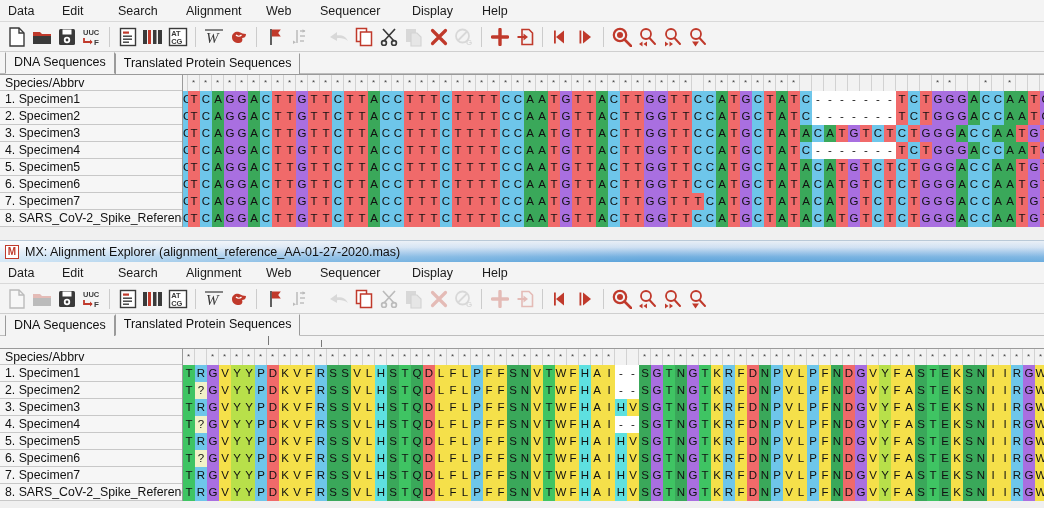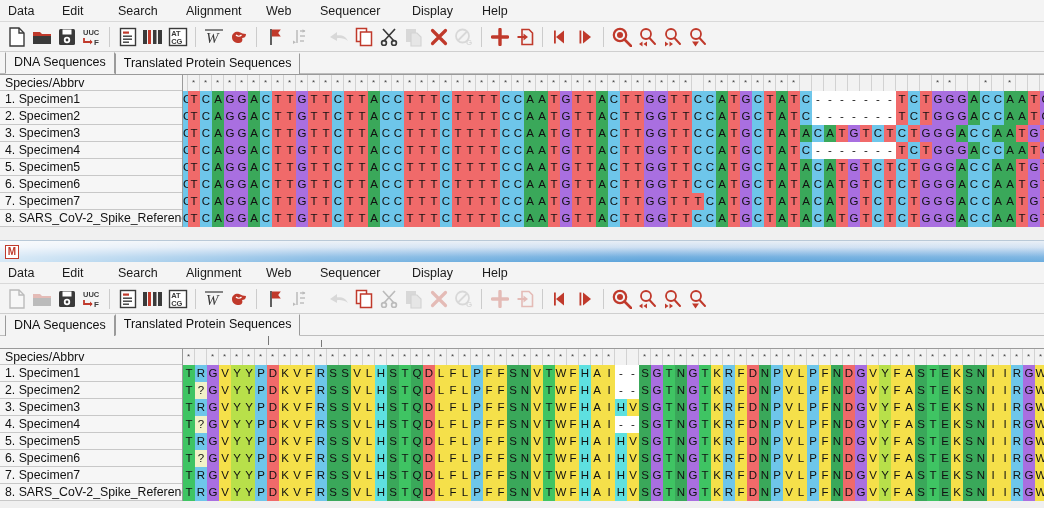--- a/index.html
+++ b/index.html
@@ -975,20 +975,21 @@
           <div class="cell" style="background: rgb(240, 106, 106);">T</div>
         </div>
       </div>
   </div>
 </div>
 
 <div class="window" id="win-bottom">
   <div class="titlebar">
     <div class="tlglow"></div>
     <div class="tb-icon">M</div>
+    <div class="tb-title">MX: Alignment Explorer (alignment_reference_AA-01-27-2020.mas)</div>
   </div>
   <div class="menubar" style="position: relative;">
       <div class="menu-item" style="padding: 0px; position: absolute; left: 8px;">Data</div>
       <div class="menu-item" style="padding: 0px; position: absolute; left: 62px;">Edit</div>
       <div class="menu-item" style="padding: 0px; position: absolute; left: 118px;">Search</div>
       <div class="menu-item" style="padding: 0px; position: absolute; left: 186px;">Alignment</div>
       <div class="menu-item" style="padding: 0px; position: absolute; left: 266px;">Web</div>
       <div class="menu-item" style="padding: 0px; position: absolute; left: 320px;">Sequencer</div>
       <div class="menu-item" style="padding: 0px; position: absolute; left: 412px;">Display</div>
       <div class="menu-item" style="padding: 0px; position: absolute; left: 482px;">Help</div>

